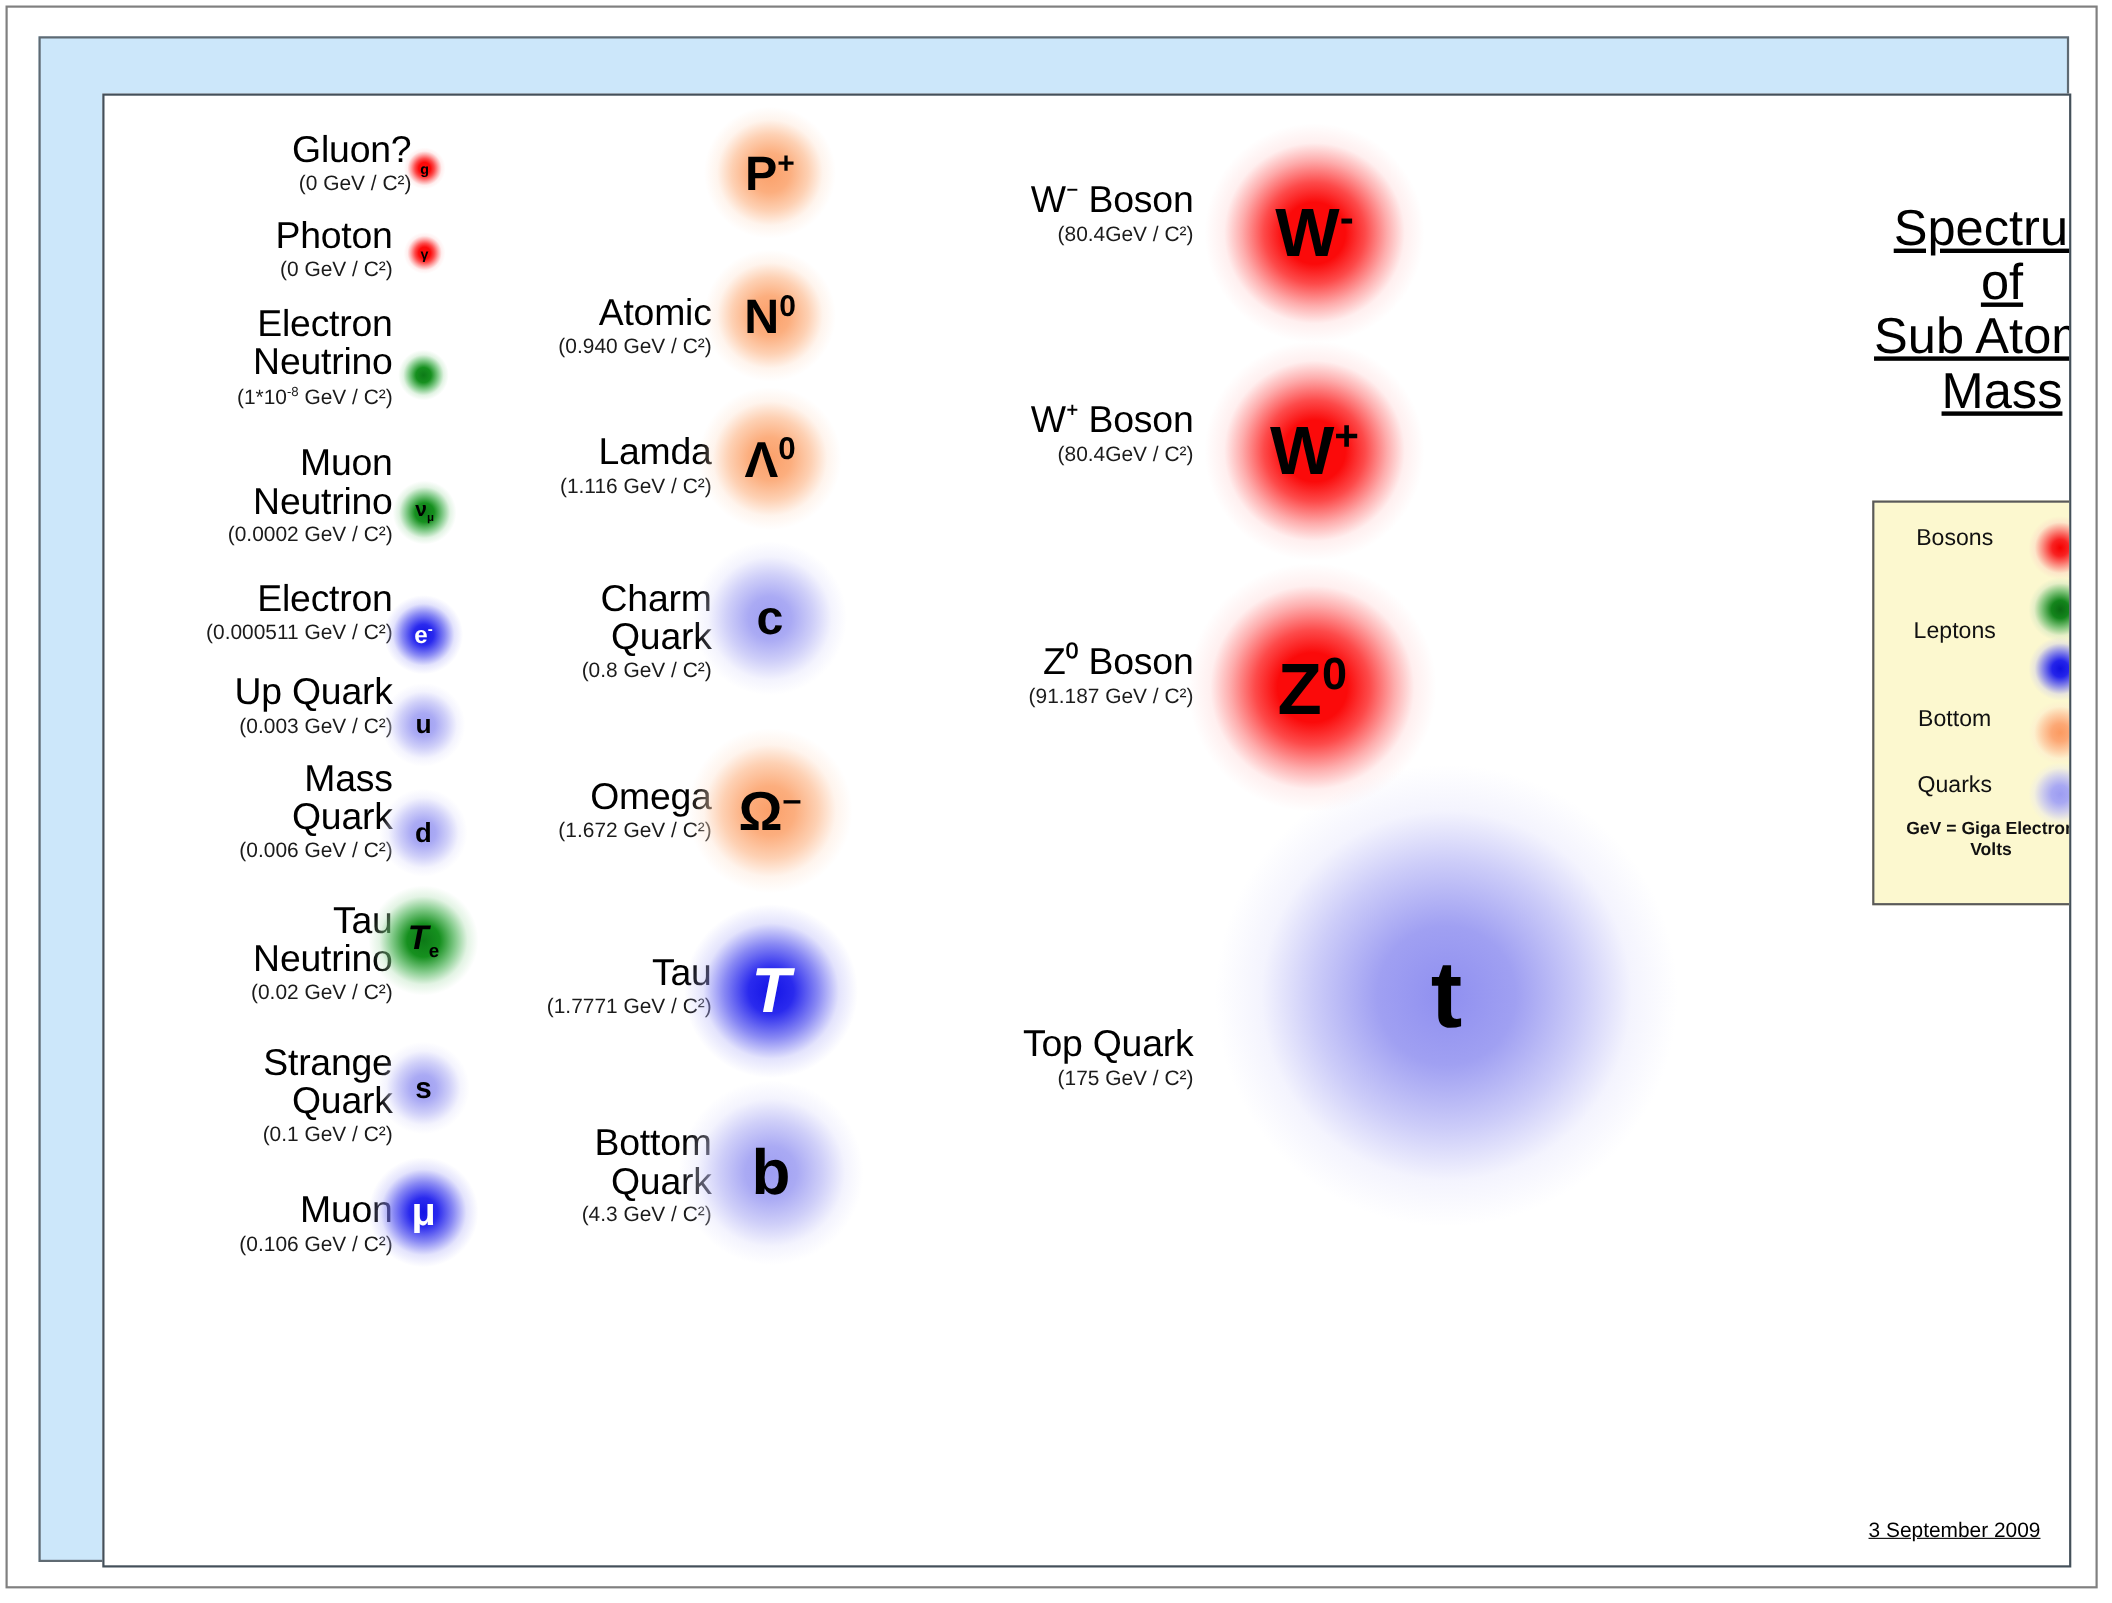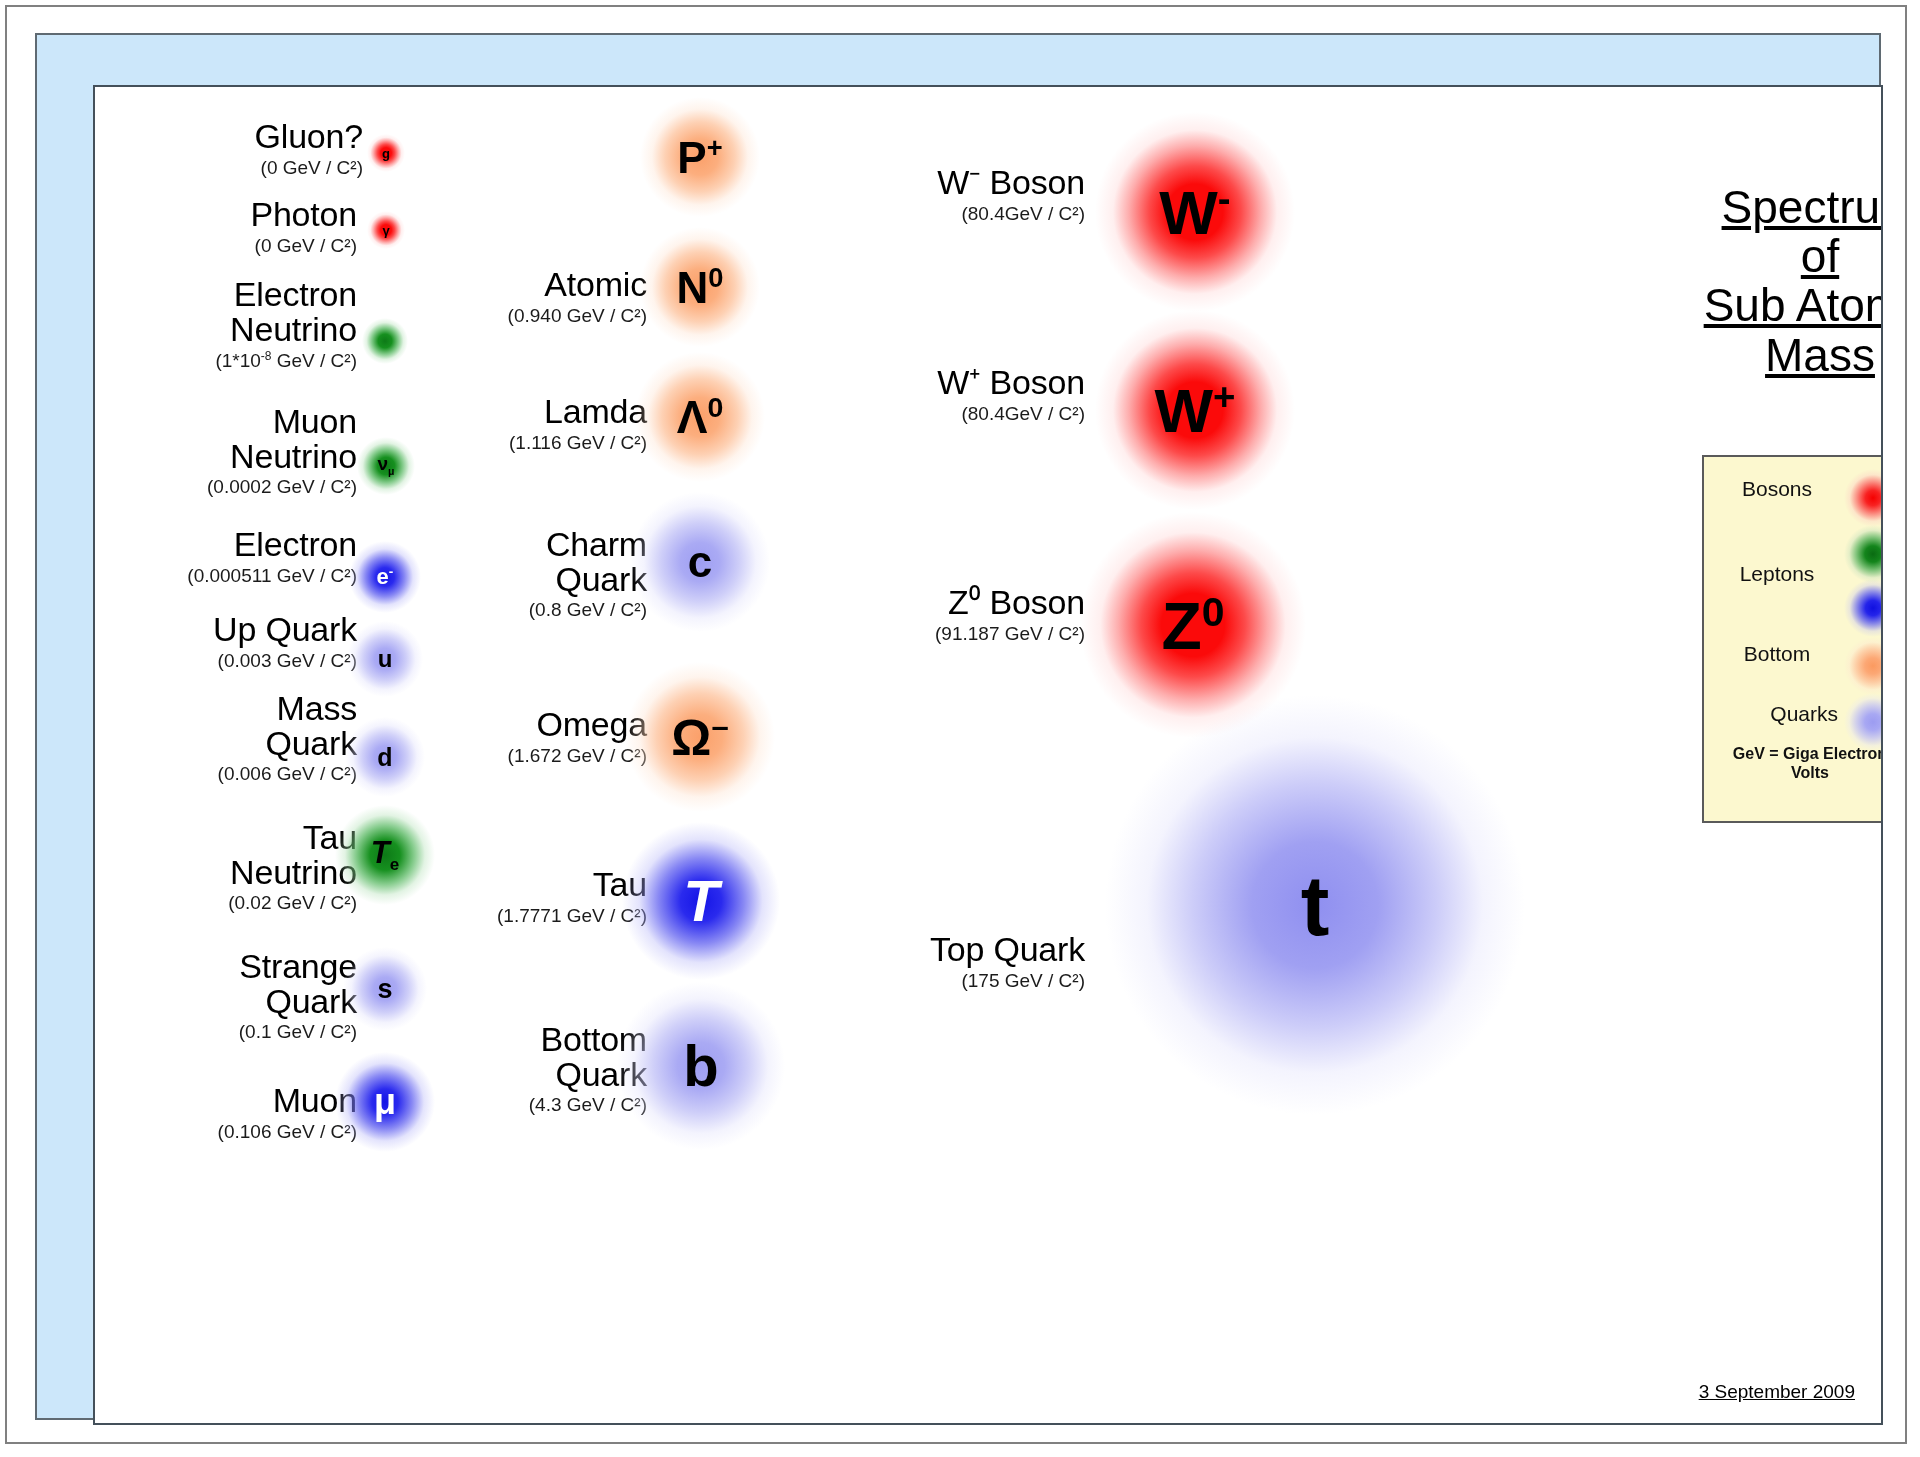--- a/index.html
+++ b/index.html
@@ -117,32 +117,32 @@
         <span>Spectrum</span>
         <span>of</span>
         <span>Sub Atomic</span>
         <span>Mass</span>
       </div>
 
       <div id="legend">
         <div class="leg-label" style="top:20px;">Bosons</div>
         <div class="leg-label" style="top:105px;">Leptons</div>
         <div class="leg-label" style="top:185px;">Bottom</div>
-        <div class="leg-label" style="top:245px;text-align:right;">Quarks</div>
+        <div class="leg-label" style="top:245px;">Quarks</div>
 
         <div class="leg-swatch sw-boson" style="top:12px;"></div>
         <div class="leg-swatch sw-green" style="top:68px;"></div>
         <div class="leg-swatch sw-blue" style="top:122px;"></div>
         <div class="leg-swatch sw-baryon" style="top:180px;"></div>
         <div class="leg-swatch sw-quark" style="top:236px;"></div>
 
         <div id="legend-note">GeV = Giga Electron Volts</div>
       </div>
 
-      <div class="entry align-right" style="left:6px;top:32px;width:262px;">
+      <div class="entry align-right" style="left:17px;top:32px;width:262px;">
         <div class="pname">Gluon?</div>
         <div class="pmass">(0 GeV / C²)</div>
       </div>
       <div class="entry align-right" style="left:0px;top:110px;width:262px;">
         <div class="pname">Photon</div>
         <div class="pmass">(0 GeV / C²)</div>
       </div>
       <div class="entry align-right" style="left:0px;top:190px;width:262px;">
         <div class="pname">Electron
 Neutrino</div>

